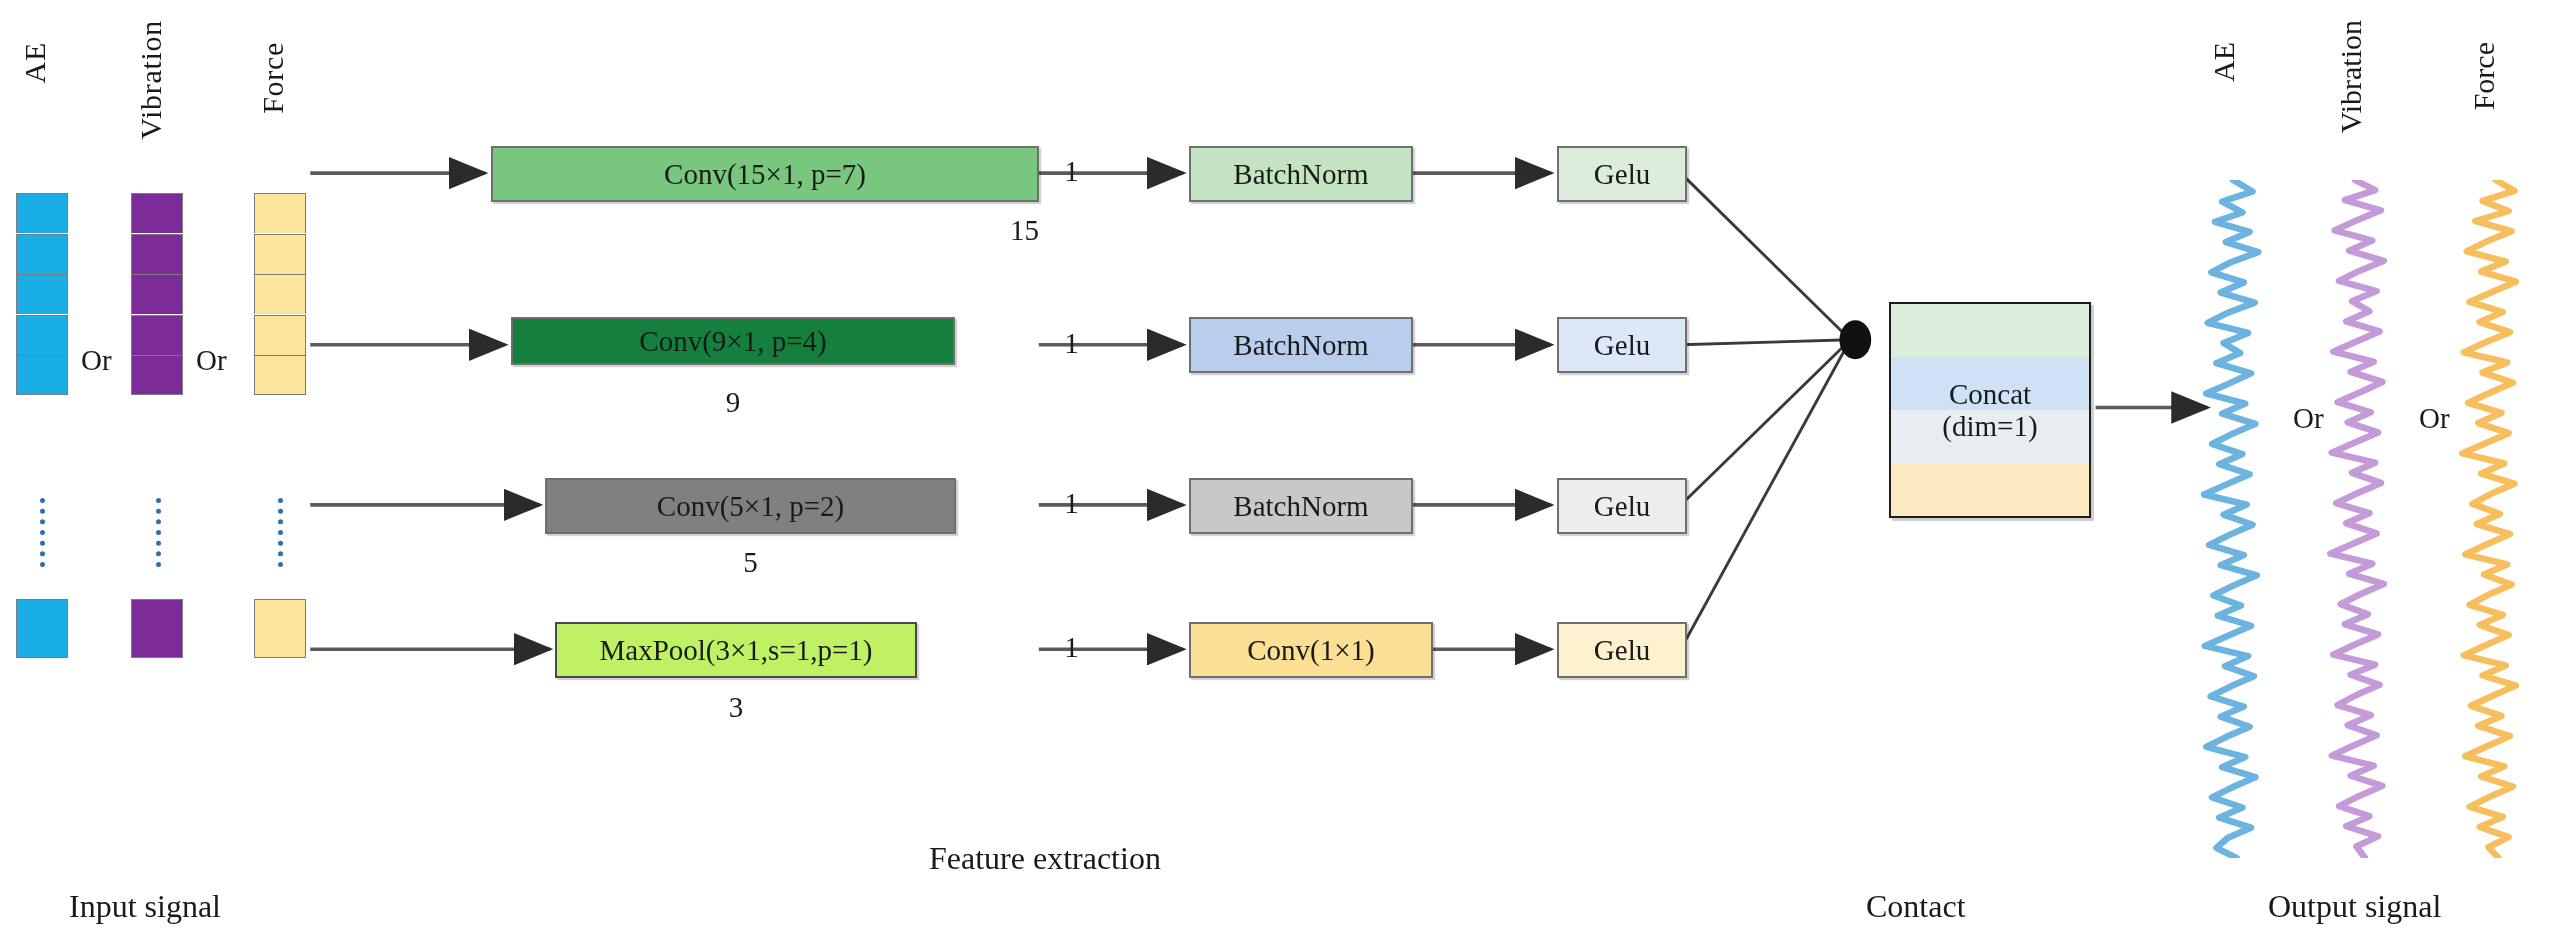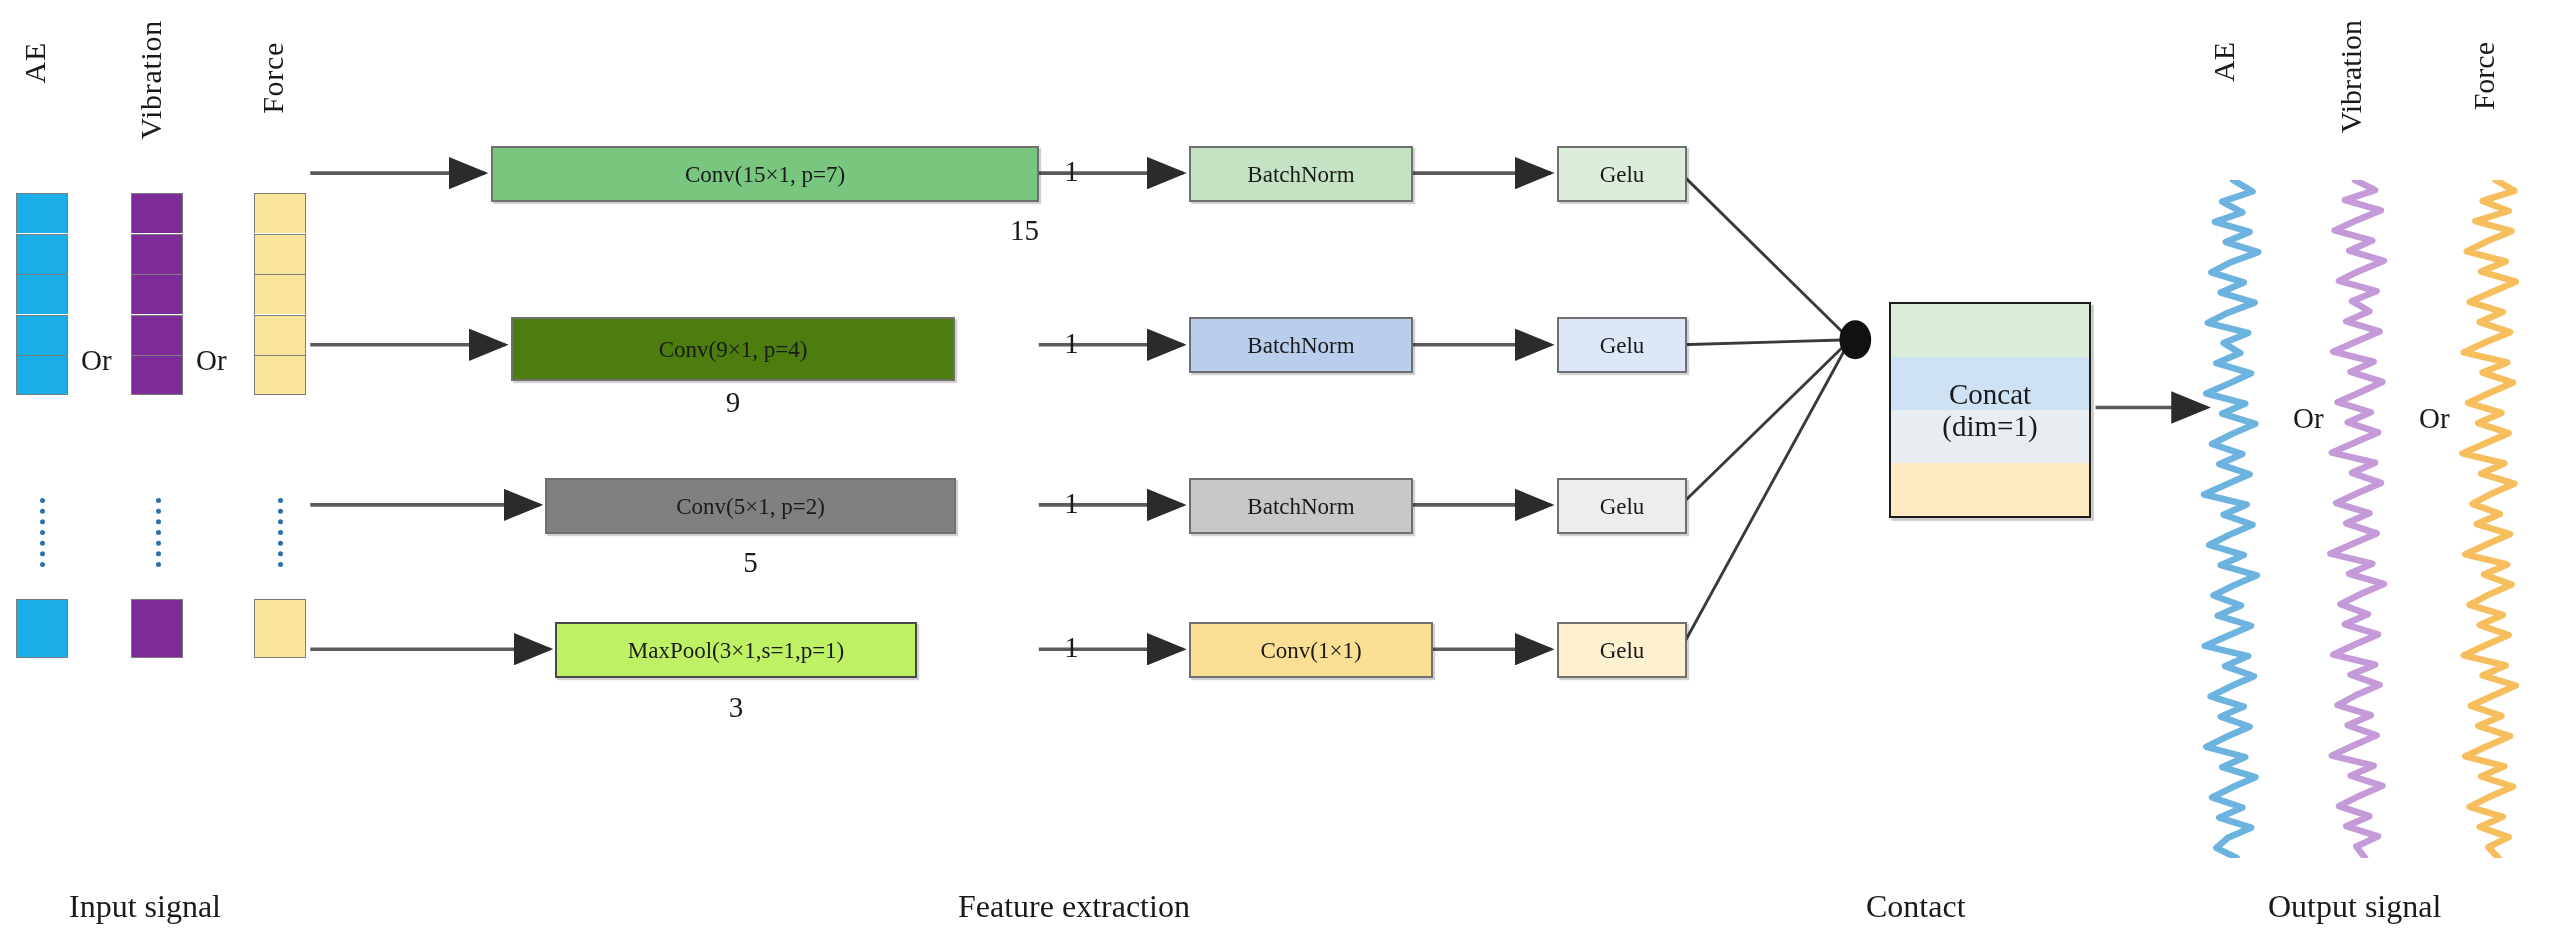--- a/index.html
+++ b/index.html
@@ -36,21 +36,21 @@
     border:1.4px solid #7c7c7c;
   }
   .or-text{position:absolute;font-size:29px;line-height:1;}
 
   
   .fbox{
     position:absolute;
     box-sizing:border-box;
     border:2.2px solid #6f6f6f;
     display:flex;align-items:center;justify-content:center;
-    font-size:23px;
+    font-size:29px;
     line-height:1;
     box-shadow:2.2px 2.2px 0 rgba(0,0,0,.18);
     white-space:nowrap;
   }
   .fbox.maxpool{border-color:#4a4a4a;}
   .small-num{position:absolute;font-size:29px;line-height:1;text-align:center;}
 
   
   .concat{
     position:absolute;
@@ -162,21 +162,21 @@
     <div class="dots" style="left:278px;top:498px;border-color:#2f6fa8;"></div>
     <div class="tail-cell" style="left:254px;top:599px;width:52px;height:59px;background:#FBE49B;"></div>
   </div>
 
   <div class="fbox" style="left:491px;top:146px;width:548px;height:56px;background:#79C77F;">Conv(15×1, p=7)</div>
   <div class="small-num" style="left:491px;top:216px;width:548px;text-align:right;">15</div>
   <div class="small-num" style="left:1050px;top:157px;width:43px;">1</div>
   <div class="fbox" style="left:1189px;top:146px;width:224px;height:56px;background:#C4E3C3;">BatchNorm</div>
   <div class="fbox" style="left:1557px;top:146px;width:130px;height:56px;background:#DCEEDB;">Gelu</div>
 
-  <div class="fbox" style="left:511px;top:317px;width:444px;height:64px;background:#4d7c0f;">Conv(9×1, p=4)</div>
+  <div class="fbox" style="left:511px;top:317px;width:444px;height:48px;background:#15803d;">Conv(9×1, p=4)</div>
   <div class="small-num" style="left:511px;top:388px;width:444px;">9</div>
   <div class="small-num" style="left:1050px;top:329px;width:43px;">1</div>
   <div class="fbox" style="left:1189px;top:317px;width:224px;height:56px;background:#B8CEEC;">BatchNorm</div>
   <div class="fbox" style="left:1557px;top:317px;width:130px;height:56px;background:#DCE7F7;">Gelu</div>
 
   <div class="fbox" style="left:545px;top:478px;width:411px;height:56px;background:#808080;">Conv(5×1, p=2)</div>
   <div class="small-num" style="left:545px;top:548px;width:411px;">5</div>
   <div class="small-num" style="left:1050px;top:489px;width:43px;">1</div>
   <div class="fbox" style="left:1189px;top:478px;width:224px;height:56px;background:#C8C8C8;">BatchNorm</div>
   <div class="fbox" style="left:1557px;top:478px;width:130px;height:56px;background:#EDEDED;">Gelu</div>
@@ -211,18 +211,18 @@
   </svg>
 
   <div class="or-text" style="left:2419px;top:404px;">Or</div>
 
   <div class="outlabel" style="left:2469px;top:42px;">Force</div>
   <svg class="wave" style="left:2445px;top:180px;width:94px;height:678px;" viewBox="0 0 130 940" preserveAspectRatio="none">
     <polyline fill="none" stroke="#F7BE5E" stroke-width="9" stroke-linejoin="round" stroke-linecap="round" points="70,0 96,15 52,29 88,43 42,57 92,71 58,85 30,99 84,113 50,127 98,141 66,155 34,169 80,183 48,197 90,211 56,225 26,239 86,253 52,267 94,281 62,295 32,309 78,323 46,337 88,351 56,365 24,379 82,393 50,407 96,421 64,435 38,449 76,463 44,477 90,491 58,505 28,519 86,533 54,547 92,561 60,575 34,589 80,603 48,617 88,631 56,645 26,659 84,673 52,687 98,701 66,715 36,729 78,743 46,757 90,771 58,785 28,799 82,813 50,827 94,841 62,855 34,869 80,883 48,897 88,911 60,925 74,940"></polyline>
   </svg>
 
   <div class="caption" style="left:69px;top:890px;">Input signal</div>
-  <div class="caption" style="left:929px;top:890px;margin-left:29px;">Feature extraction</div>
+  <div class="caption" style="left:929px;top:842px;">Feature extraction</div>
   <div class="caption" style="left:1858px;top:890px;margin-left:8px;">Contact</div>
   <div class="caption" style="left:2268px;top:890px;">Output signal</div>
 
 </div>
 
 
 </body></html>

